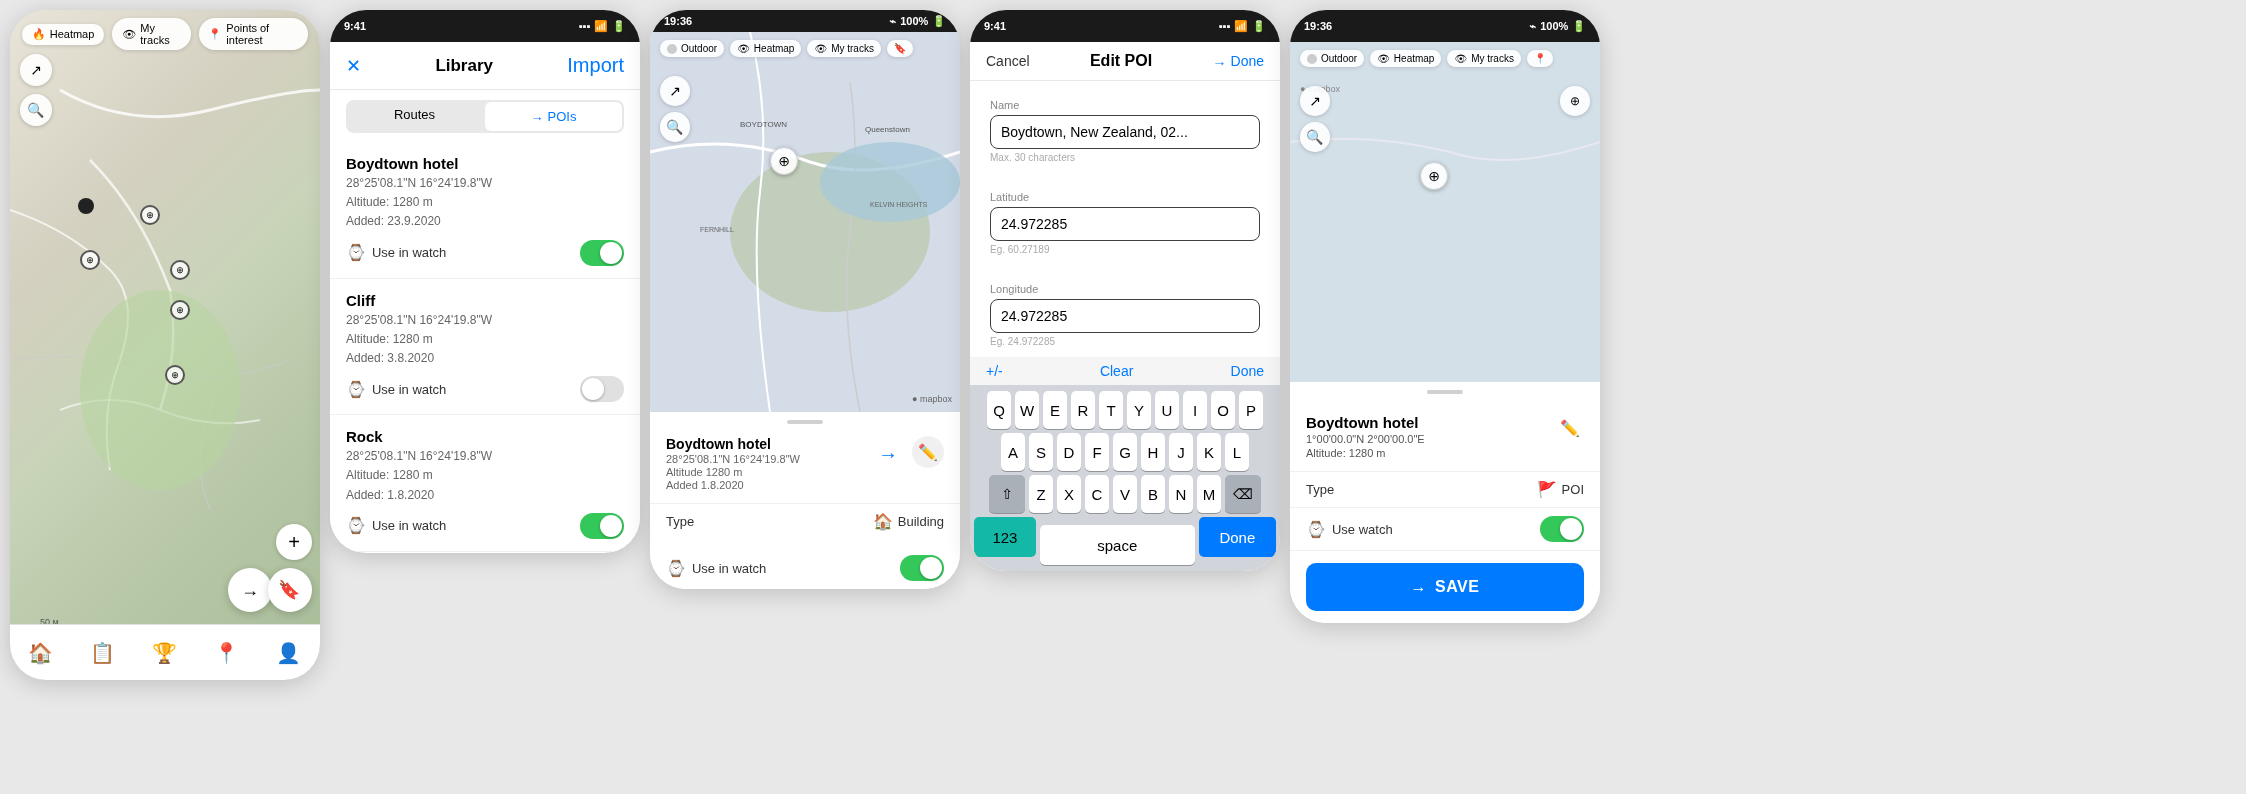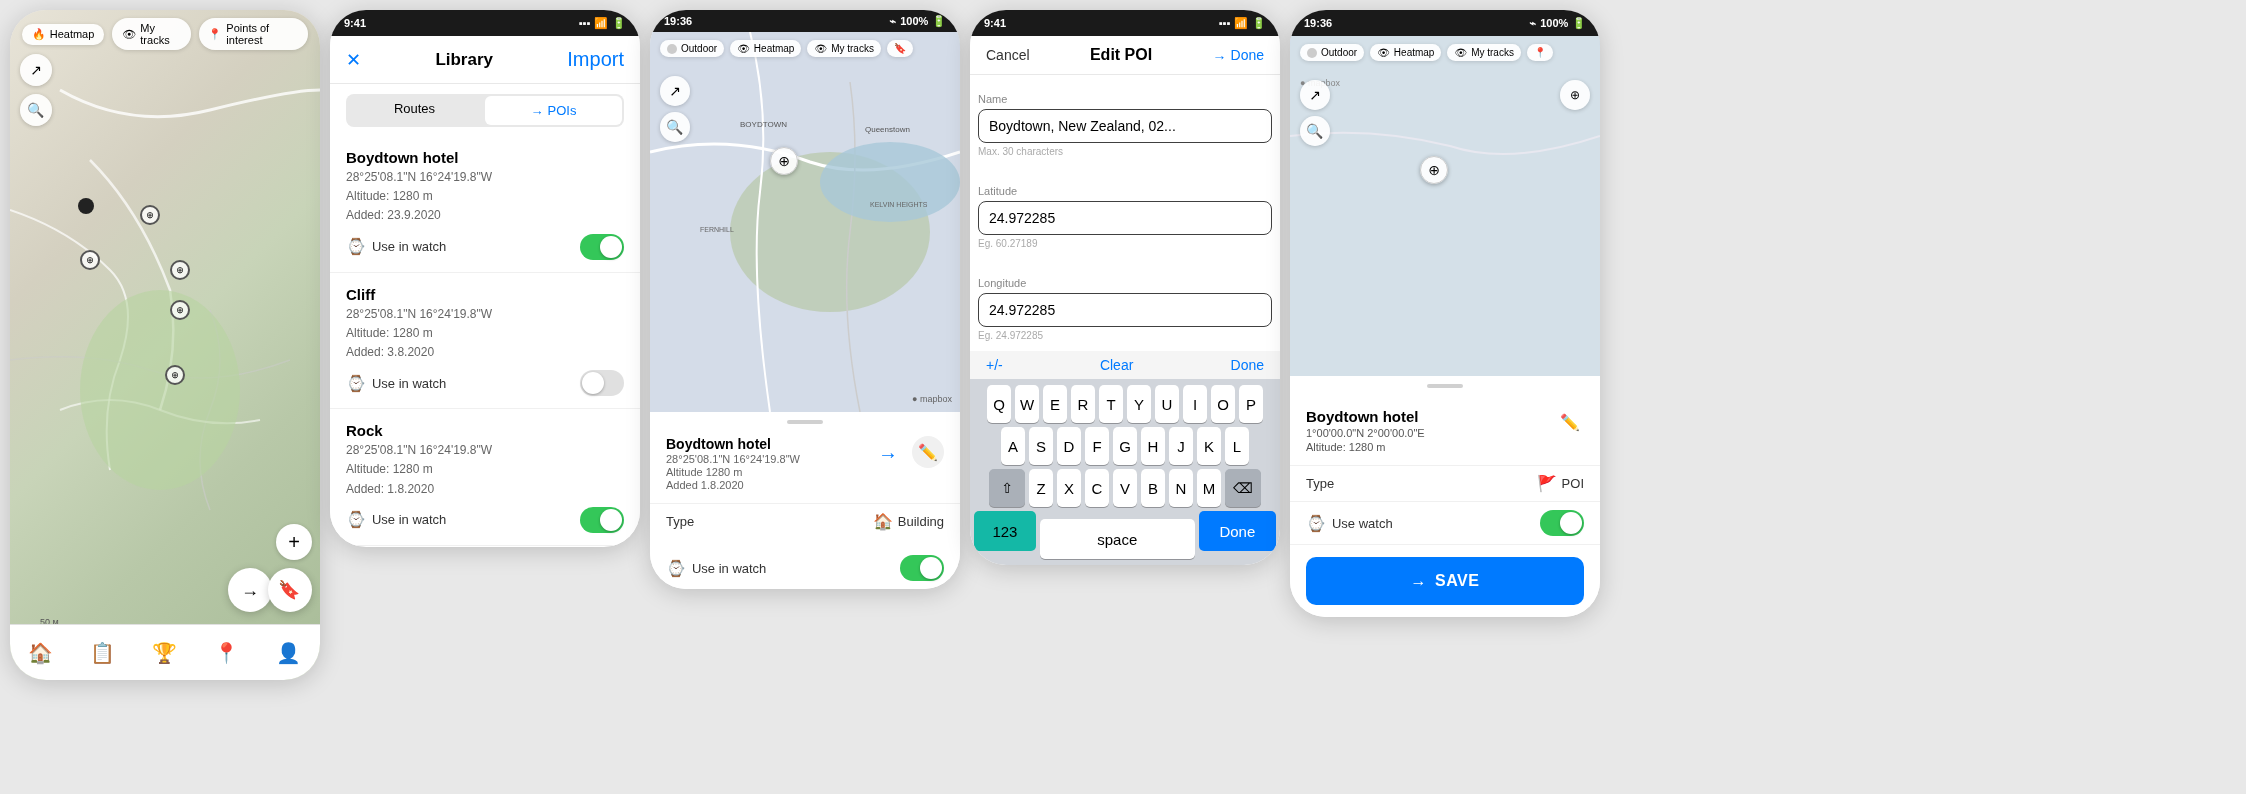--- a/index.html
+++ b/index.html
@@ -334,21 +334,21 @@
     }
     .edit-cancel { color: #333; font-size: 14px; cursor: pointer; }
     .edit-title { font-size: 16px; font-weight: 600; text-align: center; flex: 1; }
     .edit-done {
       display: flex; align-items: center; gap: 4px;
       color: #007AFF; font-size: 14px; cursor: pointer;
     }
     .edit-section {
       background: #fff;
       margin: 8px 0 0;
-      padding: 10px 8px;
+      padding: 10px 20px;
     }
     .edit-label { font-size: 11px; color: #888; margin-bottom: 4px; }
     .edit-input {
       width: 100%;
       border: 1px solid #404040;
       border-radius: 8px;
       padding: 8px 10px;
       font-size: 14px;
       outline: none;
     }
@@ -463,21 +463,21 @@
     .map-svg {
       position: absolute;
       top: 0; left: 0;
       width: 100%; height: 100%;
     }
 
     
     .status-bar-dark {
       background: #1a1a1a;
       color: #fff;
-      height: 26px;
+      height: 32px;
       display: flex;
       align-items: center;
       justify-content: space-between;
       padding: 0 14px;
       font-size: 11px;
       font-weight: 600;
     }
     .status-bar-light {
       background: transparent;
       height: 22px;

